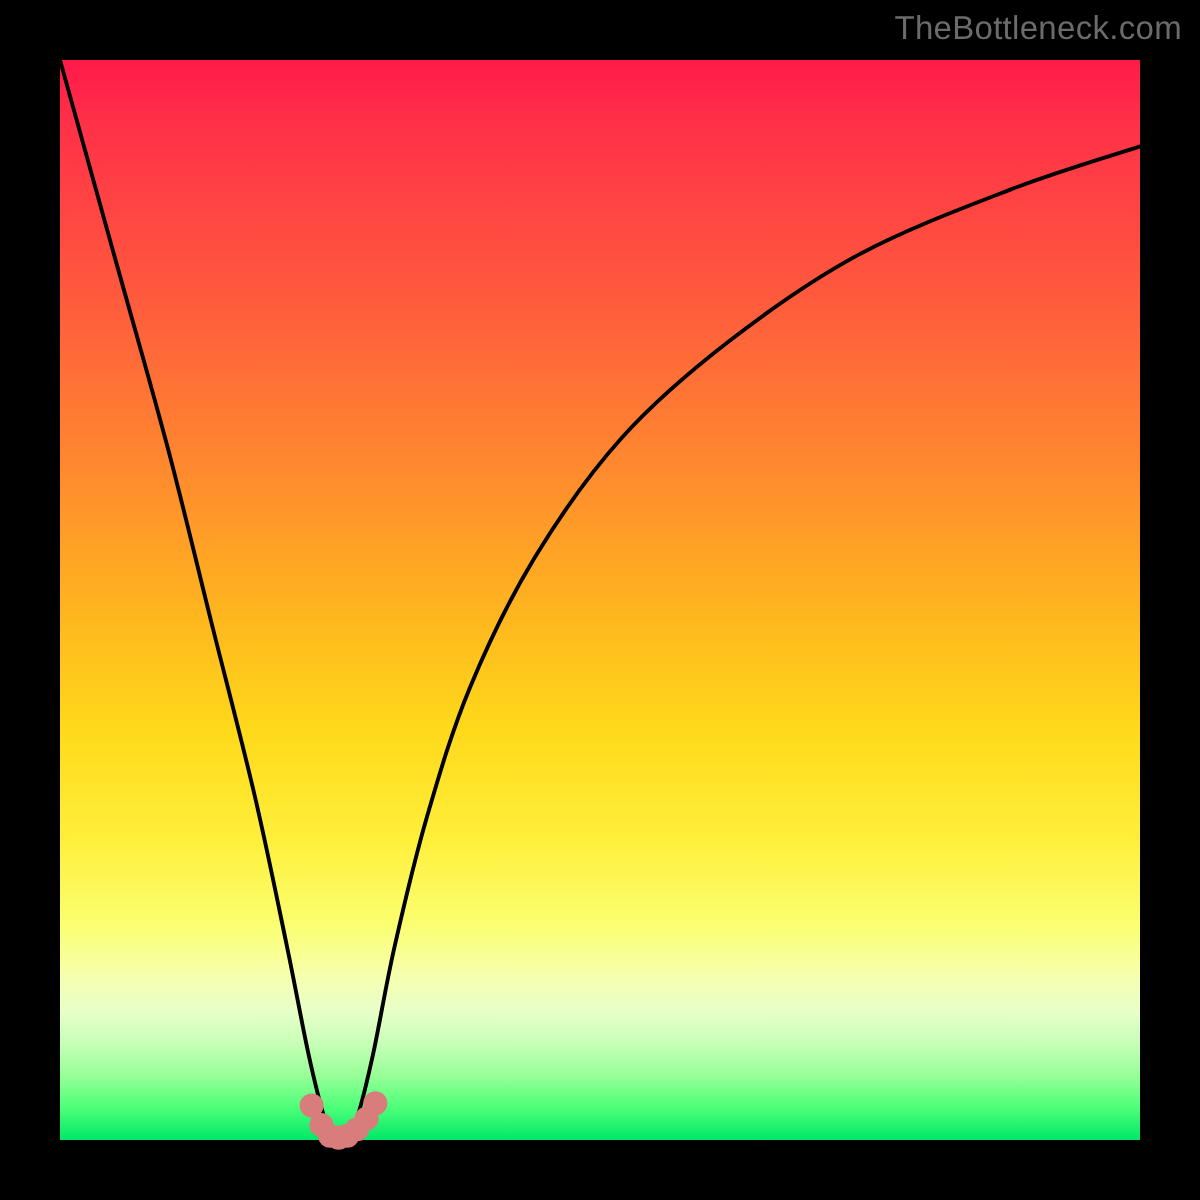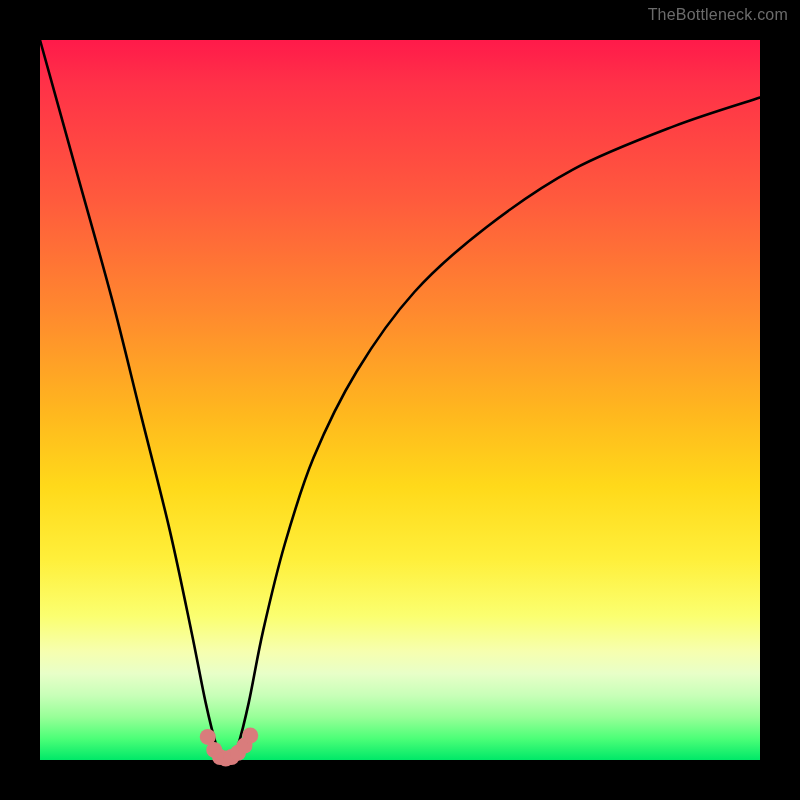--- a/index.html
+++ b/index.html
@@ -39,21 +39,21 @@
       #98ff98 94%,
       #4dff78 97%,
       #00e868 100%
     );
   }
   .watermark {
     position: absolute;
     top: 6px;
     right: 12px;
     color: #6b6b6b;
-    font-size: 16px;
+    font-size: 22px;
     font-weight: 500;
     letter-spacing: 0.2px;
     z-index: 10;
   }
   svg.curve {
     position: absolute;
     left: 0;
     top: 0;
     width: 720px;
     height: 720px;

